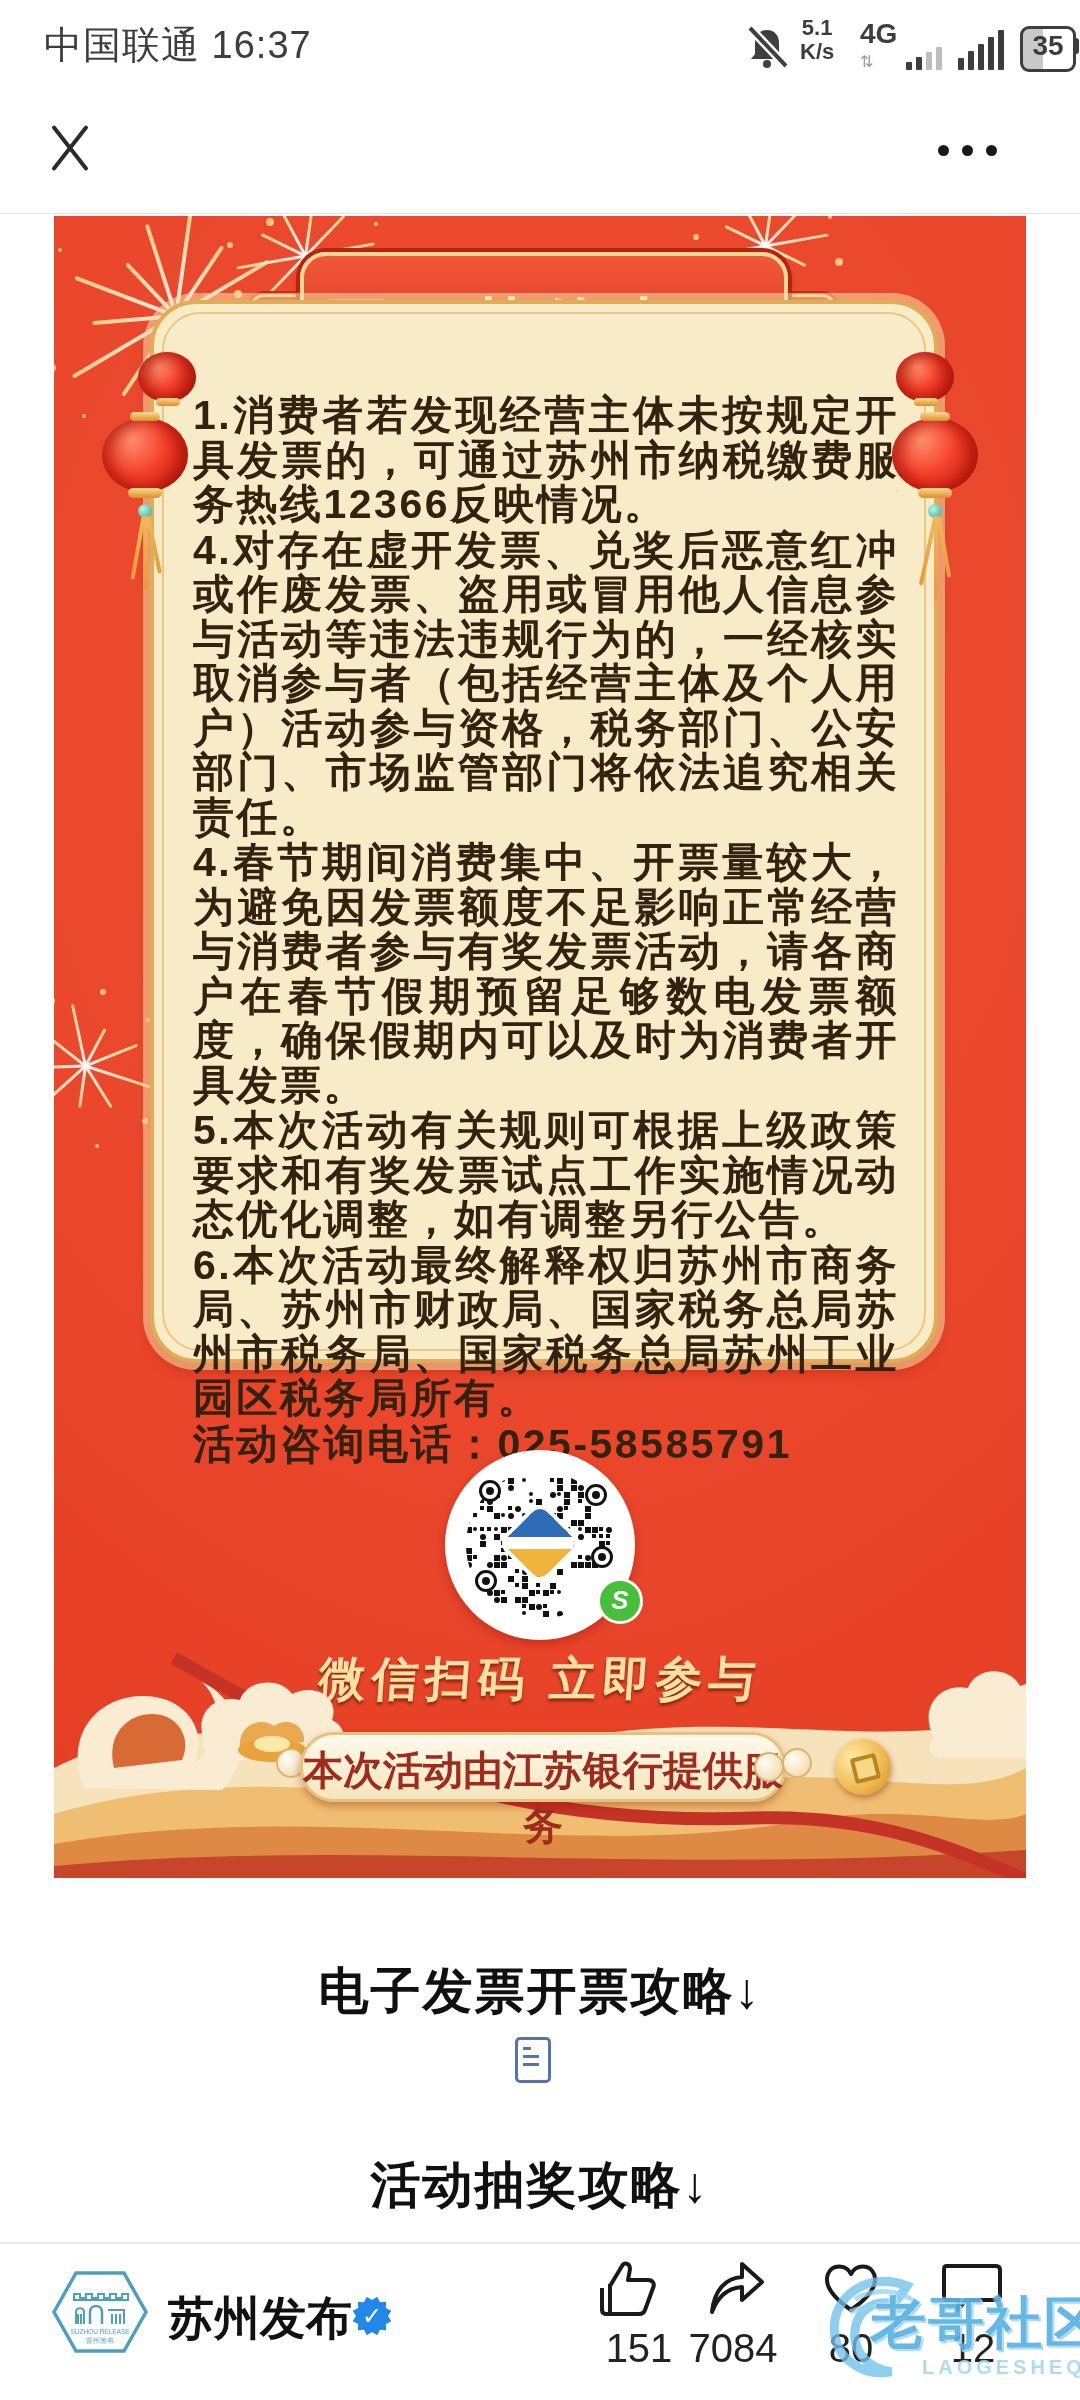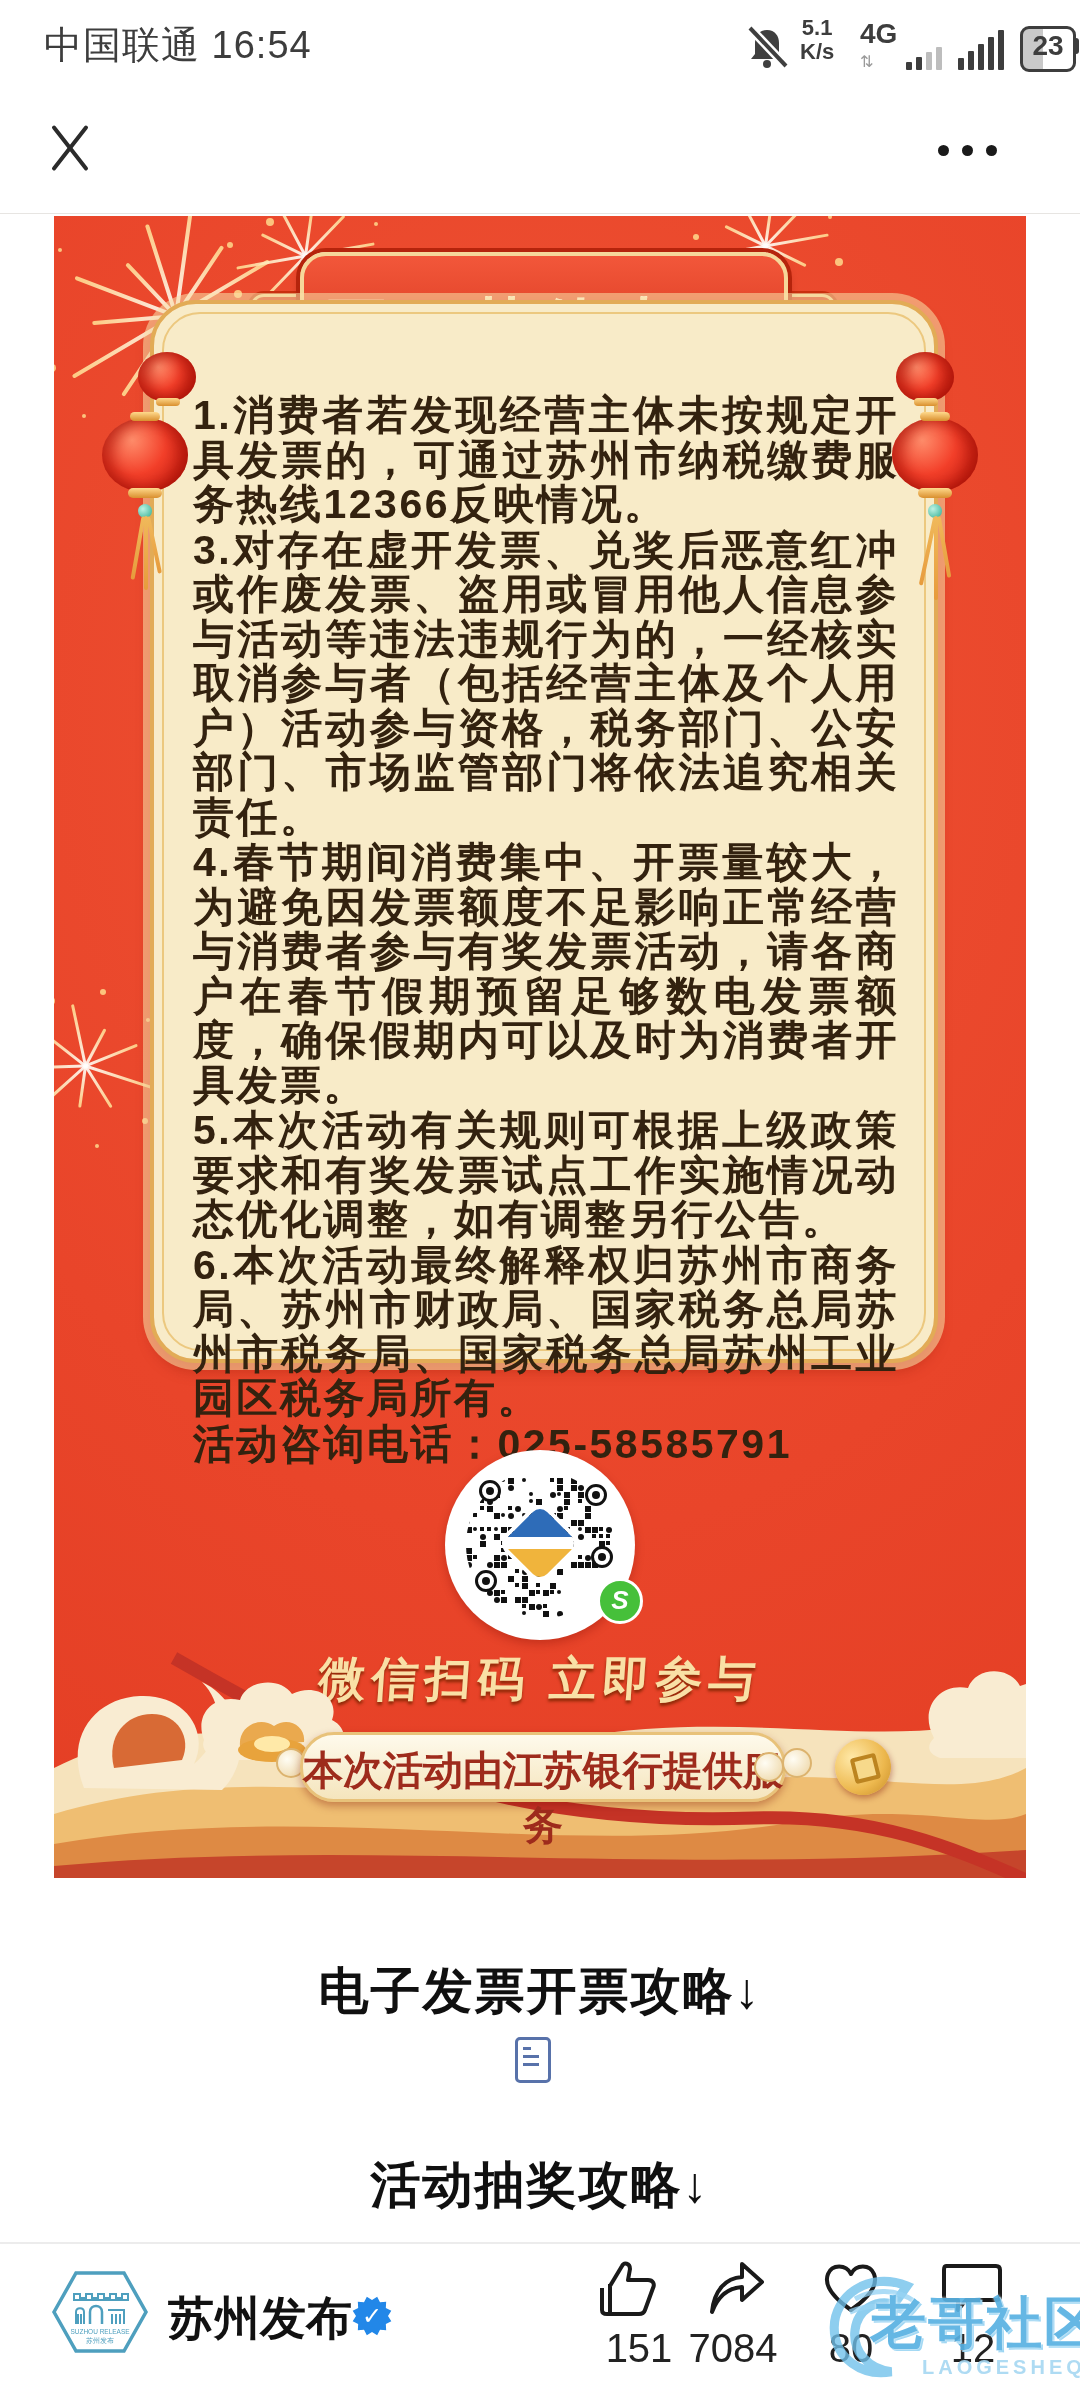--- a/index.html
+++ b/index.html
@@ -109,21 +109,21 @@
   
   #watermark{left:830px;top:2240px;width:250px;height:160px;z-index:9;opacity:.92;pointer-events:none;}
   #wmtext{position:absolute;left:40px;top:46px;font-size:56px;font-weight:900;color:#58b1e2;
           text-shadow:0 0 3px #fff,2px 2px 0 #8fd0f2;letter-spacing:2px;white-space:nowrap;}
   #wmsub{position:absolute;left:92px;top:116px;font-size:20px;font-weight:bold;color:#a8d8f2;letter-spacing:4px;}
 </style>
 </head>
 <body>
 
 <div class="abs" id="statusbar">
-  <div class="abs" id="carrier">中国联通 16:54</div>
+  <div class="abs" id="carrier">中国联通 16:37</div>
   <svg class="abs" id="bell" viewBox="0 0 46 46">
     <path d="M23 6 C15 6 11 12 11 19 L11 30 L7 35 L39 35 L35 30 L35 19 C35 12 31 6 23 6 Z" fill="#3f3f3f"></path>
     <circle cx="23" cy="40" r="4" fill="#3f3f3f"></circle>
     <line x1="6" y1="4" x2="42" y2="42" stroke="#ffffff" stroke-width="9"></line>
     <line x1="6" y1="4" x2="42" y2="42" stroke="#3f3f3f" stroke-width="4"></line>
   </svg>
   <div class="abs" id="speed">
     <span>5.1</span><br>
     <span>K/s</span>
   </div>
@@ -136,21 +136,21 @@
       <span class="bar" style="left: 30px; height: 23px; background: rgb(189, 189, 189);"></span>
     </div>
   <div class="abs" id="bars2">
       <span class="bar" style="left: 0px; height: 12px;"></span>
       <span class="bar" style="left: 10px; height: 19px;"></span>
       <span class="bar" style="left: 20px; height: 26px;"></span>
       <span class="bar" style="left: 30px; height: 33px;"></span>
       <span class="bar" style="left: 40px; height: 40px;"></span>
     </div>
   <div class="abs" id="battery">
-    <span>23</span>
+    <span>35</span>
   </div>
   <div class="abs" id="batnub"></div>
 </div>
 
 <div class="abs" id="closebtn"></div>
 <div class="abs" id="morebtn">
   <span class="dot" style="left:0"></span>
     <span class="dot" style="left:24px"></span>
     <span class="dot" style="left:48px"></span>
 </div>
@@ -240,21 +240,21 @@
     <div id="badgeside"></div>
     <div id="badgemain"></div>
     <span class="jewel" style="left:-2px"></span>
     <span class="jewel" style="right:-2px"></span>
     <div id="badgetitle">五、其他事项</div>
   </div>
 
   <div class="abs" id="panel">
     <div id="rules">
       <p>1.消费者若发现经营主体未按规定开具发票的，可通过苏州市纳税缴费服务热线12366反映情况。</p>
-      <p>3.对存在虚开发票、兑奖后恶意红冲或作废发票、盗用或冒用他人信息参与活动等违法违规行为的，一经核实取消参与者（包括经营主体及个人用户）活动参与资格，税务部门、公安部门、市场监管部门将依法追究相关责任。</p>
+      <p>4.对存在虚开发票、兑奖后恶意红冲或作废发票、盗用或冒用他人信息参与活动等违法违规行为的，一经核实取消参与者（包括经营主体及个人用户）活动参与资格，税务部门、公安部门、市场监管部门将依法追究相关责任。</p>
       <p>4.春节期间消费集中、开票量较大，为避免因发票额度不足影响正常经营与消费者参与有奖发票活动，请各商户在春节假期预留足够数电发票额度，确保假期内可以及时为消费者开具发票。</p>
       <p>5.本次活动有关规则可根据上级政策要求和有奖发票试点工作实施情况动态优化调整，如有调整另行公告。</p>
       <p>6.本次活动最终解释权归苏州市商务局、苏州市财政局、国家税务总局苏州市税务局、国家税务总局苏州工业园区税务局所有。</p>
       <p id="phoneline">活动咨询电话：025-58585791</p>
     </div>
   </div>
 
   <div class="lantern" style="left:78px;top:136px;">
     <div class="lbody" style="left:6px;top:0;width:58px;height:50px;"></div>
     <div class="lcap" style="left:24px;top:46px;width:24px;height:8px;"></div>

